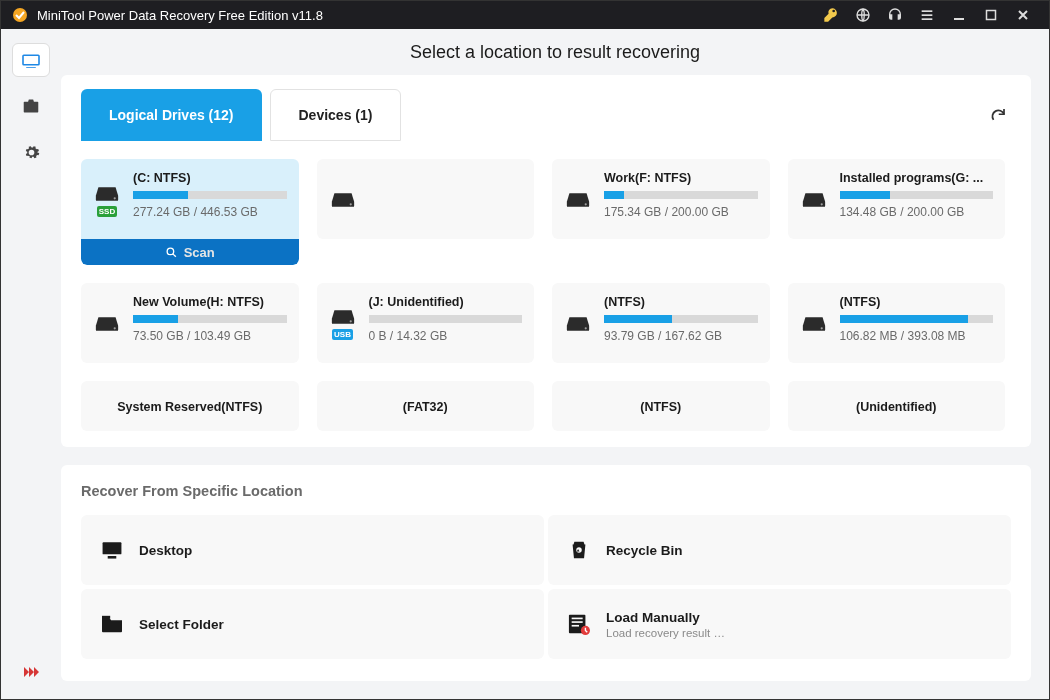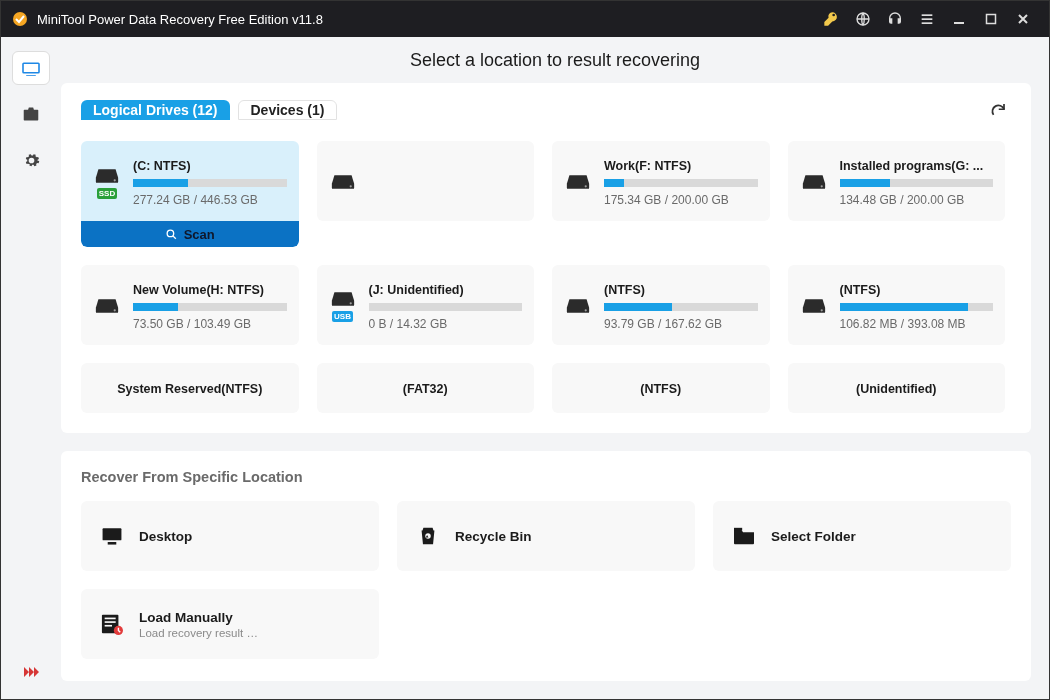--- a/index.html
+++ b/index.html
@@ -1,54 +1,54 @@
 <!DOCTYPE html>
 <html><head>
 <meta charset="utf-8">
 <style>
 * { box-sizing: border-box; margin: 0; padding: 0; font-family: -apple-system, "Segoe UI", Arial, sans-serif; }
 html, body { width: 1050px; height: 700px; background: #fff; overflow: hidden; }
 .app { display: flex; flex-direction: column; width: 1050px; height: 700px; border: 1px solid #333; }
-.titlebar { height: 36px; background: #1e1e22; color: #fff; display: flex; align-items: center; padding: 0 10px; font-size: 13px; }
+.titlebar { height: 28px; background: #1e1e22; color: #fff; display: flex; align-items: center; padding: 0 10px; font-size: 13px; }
 .titlebar .logo { width: 18px; height: 18px; margin-right: 8px; display: inline-flex; align-items: center; justify-content: center; }
 .titlebar .title { flex: 0 0 auto; font-weight: 500; }
 .titlebar .spacer { flex: 1; }
 .titlebar .icon-btn { width: 32px; height: 32px; display: inline-flex; align-items: center; justify-content: center; color: #ddd; cursor: pointer; }
 .body { flex: 1; display: flex; background: #f3f4f6; min-height: 0; }
 .sidebar { width: 60px; background: #f3f4f6; display: flex; flex-direction: column; align-items: center; padding-top: 8px; }
 .side-item { width: 38px; height: 34px; margin: 6px 0; display: flex; align-items: center; justify-content: center; border-radius: 6px; color: #444; cursor: pointer; }
 .side-item.active { background: #fff; border: 1px solid #ddd; color: #1e88e5; }
 .side-bottom { margin-top: auto; margin-bottom: 14px; color: #d63636; cursor: pointer; padding: 6px; }
 .main { flex: 1; display: flex; flex-direction: column; min-width: 0; }
 .heading { height: 46px; display: flex; align-items: center; justify-content: center; font-size: 18px; color: #1b1b1b; }
 .content-card { background: #fff; margin: 0 18px 0 0; border-radius: 6px; flex: 1; display: flex; flex-direction: column; padding: 0 20px 0 20px; min-height: 0; overflow: hidden; }
 .tab-row { display: flex; align-items: center; padding-top: 14px; }
-.tab { height: 20px; padding: 0 12px; display: flex; align-items: center; font-size: 14px; font-weight: 600; border-radius: 6px 6px 0 0; cursor: pointer; }
+.tab { height: 52px; padding: 0 28px; display: flex; align-items: center; font-size: 14px; font-weight: 600; border-radius: 6px 6px 0 0; cursor: pointer; }
 .tab.active { background: #19a0e6; color: #fff; }
 .tab.inactive { background: #fff; color: #222; border: 1px solid #e2e2e2; margin-left: 8px; }
 .refresh { margin-left: auto; color: #333; cursor: pointer; padding: 4px; }
 .drives-scroll { flex: 1; overflow-y: auto; padding-right: 6px; margin-top: 18px; min-height: 0; }
 .grid { display: grid; grid-template-columns: repeat(4, 1fr); gap: 18px; }
 .drive-card { background: #f8f8f8; border-radius: 6px; height: 80px; padding: 10px 12px 8px 12px; display: flex; gap: 12px; cursor: pointer; position: relative; overflow: hidden; }
 .drive-card.selected { background: #d9f0fb; }
 .drive-ic { width: 28px; display: flex; flex-direction: column; align-items: center; justify-content: center; gap: 3px; }
 .drive-body { flex: 1; min-width: 0; }
-.dname { font-size: 12.5px; font-weight: 700; color: #1b1b1b; white-space: nowrap; overflow: hidden; text-overflow: ellipsis; margin-bottom: 6px; margin-top: 8px; }
+.dname { font-size: 12.5px; font-weight: 700; color: #1b1b1b; white-space: nowrap; overflow: hidden; text-overflow: ellipsis; margin-bottom: 6px; margin-top: 2px; }
 .bar { height: 8px; background: #d9d9d9; border-radius: 0; overflow: hidden; margin-bottom: 6px; }
 .bar-fill { height: 100%; background: #19a0e6; }
 .dsize { font-size: 12px; color: #6a6a6a; white-space: nowrap; }
 .badge-ssd { font-size: 8px; background: #2aa03a; color: #fff; padding: 1px 2px; border-radius: 2px; font-weight: 700; }
 .badge-usb { font-size: 8px; background: #19a0e6; color: #fff; padding: 1px 2px; border-radius: 2px; font-weight: 700; }
-.scan-btn { position: absolute; bottom: 0; left: 0; right: 0; height: 26px; background: #0b72c4; color: #0f172a; display: flex; align-items: center; justify-content: center; font-size: 13px; font-weight: 600; gap: 6px; cursor: pointer; border-radius: 0 0 6px 6px; }
+.scan-btn { position: absolute; bottom: 0; left: 0; right: 0; height: 26px; background: #0b72c4; color: #e5e5e5; display: flex; align-items: center; justify-content: center; font-size: 13px; font-weight: 600; gap: 6px; cursor: pointer; border-radius: 0 0 6px 6px; }
 .drive-card.selected { height: 106px; padding-bottom: 32px; }
 .drive-card.partial { height: 50px; align-items: center; justify-content: center; }
 .drive-card.partial .dname { margin: 0; text-align: center; }
 .recover-section { background: #fff; margin: 18px 18px 18px 0; border-radius: 6px; padding: 18px 20px 22px 20px; }
 .rtitle { font-size: 14.5px; font-weight: 700; color: #6a6a6a; margin-bottom: 16px; }
-.rgrid { display: grid; grid-template-columns: repeat(3, 1fr); gap: 18px; }
+.rgrid { display: grid; grid-template-columns: repeat(2, 1fr); gap: 4px; }
 .ritem { background: #f8f8f8; border-radius: 6px; height: 70px; display: flex; align-items: center; padding: 0 18px; gap: 14px; cursor: pointer; }
 .ritem .ric { width: 26px; height: 26px; display: flex; align-items: center; justify-content: center; color: #222; }
 .ritem .rlbl { font-size: 13.5px; font-weight: 700; color: #1b1b1b; }
 .ritem .rsub { font-size: 11.5px; color: #8a8a8a; margin-top: 2px; white-space: nowrap; overflow: hidden; text-overflow: ellipsis; max-width: 120px; }
 svg { display: block; }
 
 .drives-scroll::-webkit-scrollbar { width: 7px; }
 .drives-scroll::-webkit-scrollbar-thumb { background: #cfcfcf; border-radius: 4px; }
 </style>
 </head>

